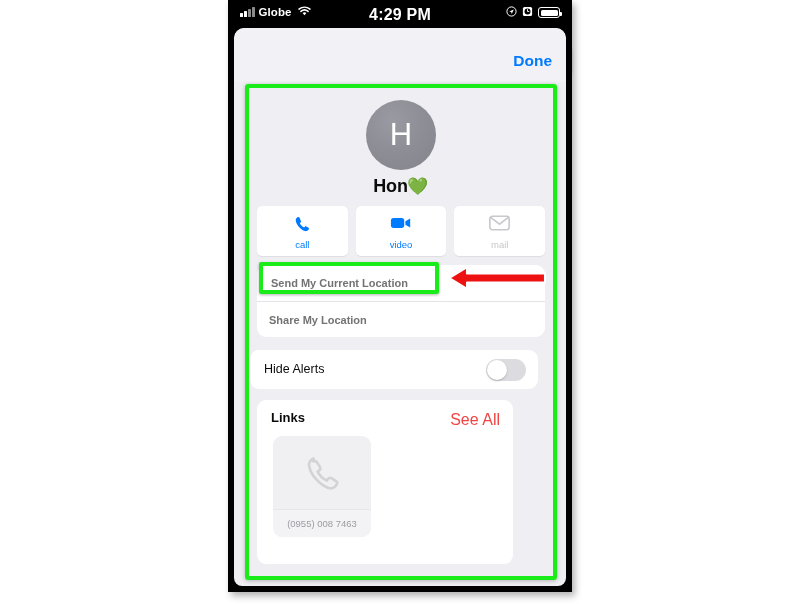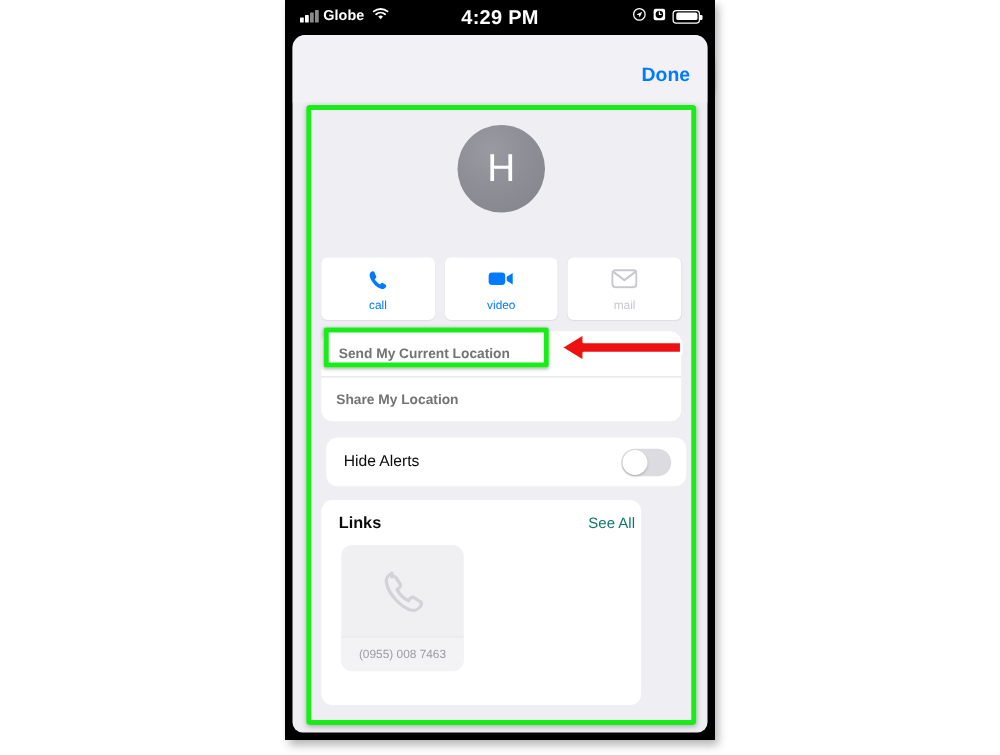--- a/index.html
+++ b/index.html
@@ -263,21 +263,21 @@
     position: absolute;
     left: 196px; top: 174px;
     width: 108px; height: 32px;
     z-index: 32;
     pointer-events: none;
   }
 
   
   #hide-alerts-group {
     position: absolute;
-    left: 12px; top: 262px;
+    left: 1px; top: 262px;
     width: 288px; height: 39px;
     background: #ffffff;
     border-radius: 9px;
   }
   #hide-alerts-label {
     position: absolute;
     left: 14px; top: 0;
     line-height: 39px;
     font-size: 12.5px;
     color: #0b0b0b;
@@ -312,23 +312,23 @@
   }
   #links-title {
     position: absolute;
     left: 14px; top: 10px;
     font-size: 13px;
     font-weight: bold;
     color: #0b0b0b;
   }
   #links-see-all {
     position: absolute;
-    right: 5px; top: 11px;
-    font-size: 12px;
-    color: #0f766e;
+    right: 13px; top: 11px;
+    font-size: 16px;
+    color: #ef4444;
     cursor: pointer;
   }
   #link-card {
     position: absolute;
     left: 16px; top: 36px;
     width: 98px; height: 101px;
     border-radius: 9px;
     background: #f0f0f3;
     overflow: hidden;
     cursor: pointer;
@@ -406,20 +406,23 @@
     <div id="screen">
 
       <div id="navbar">
         <div id="done-btn">Done</div>
       </div>
 
       <div id="content">
 
         <div id="profile">
           <div id="avatar">H</div>
+          <div id="contact-name">
+            <span>Hon</span><span class="heart">💚</span>
+          </div>
         </div>
 
         <div id="actions">
 
           <div class="action-btn">
             <div class="action-icon">
               <svg width="19" height="19" viewBox="0 0 20 20">
                 <path d="M5.1 2.2 C3.6 2.9 2.6 4.4 2.9 6 c .7 4.3 5.3 9.4 9.6 10.9 1.6 .5 3.3 -.3 4.2 -1.8 .3 -.6 .1 -1.3 -.4 -1.6 l -2.3 -1.5 c -.5 -.3 -1.2 -.2 -1.6 .3 l -.7 .9 c -1.9 -.9 -3.6 -2.6 -4.6 -4.5 l .9 -.7 c .5 -.4 .6 -1 .3 -1.6 L 6.8 2.7 C 6.5 2.1 5.7 1.9 5.1 2.2 Z" fill="#007aff"></path>
               </svg>
             </div>

